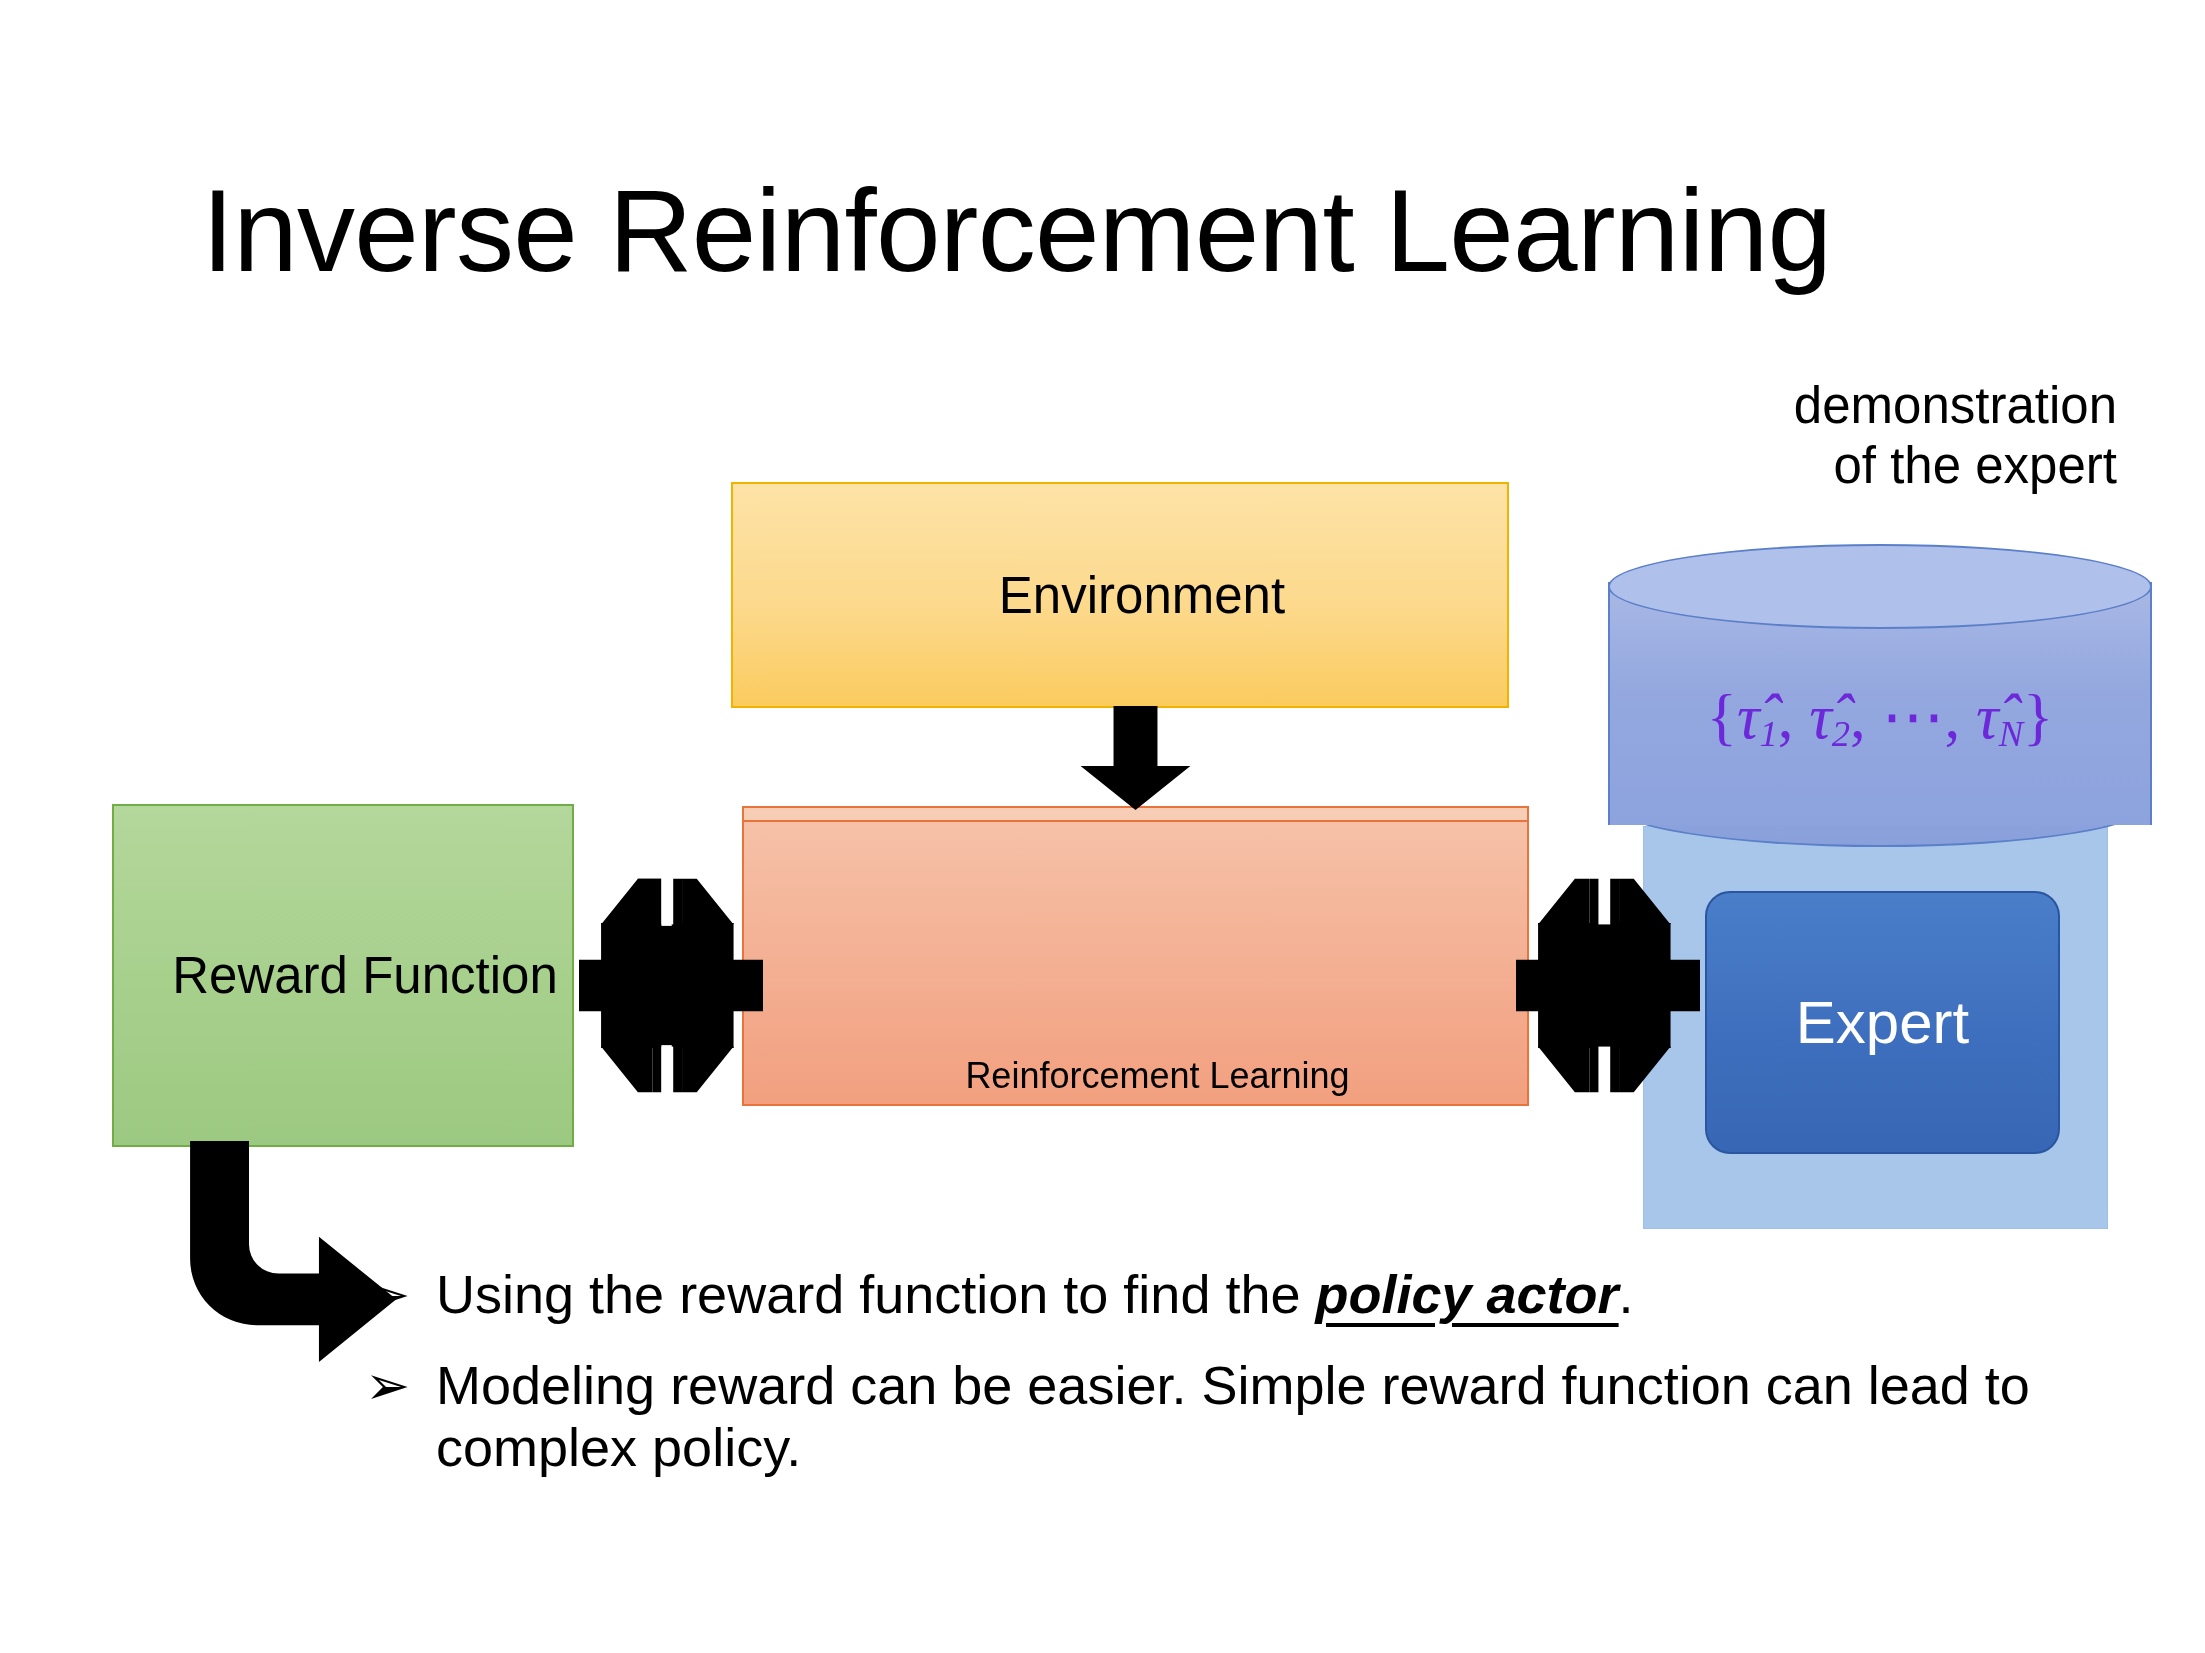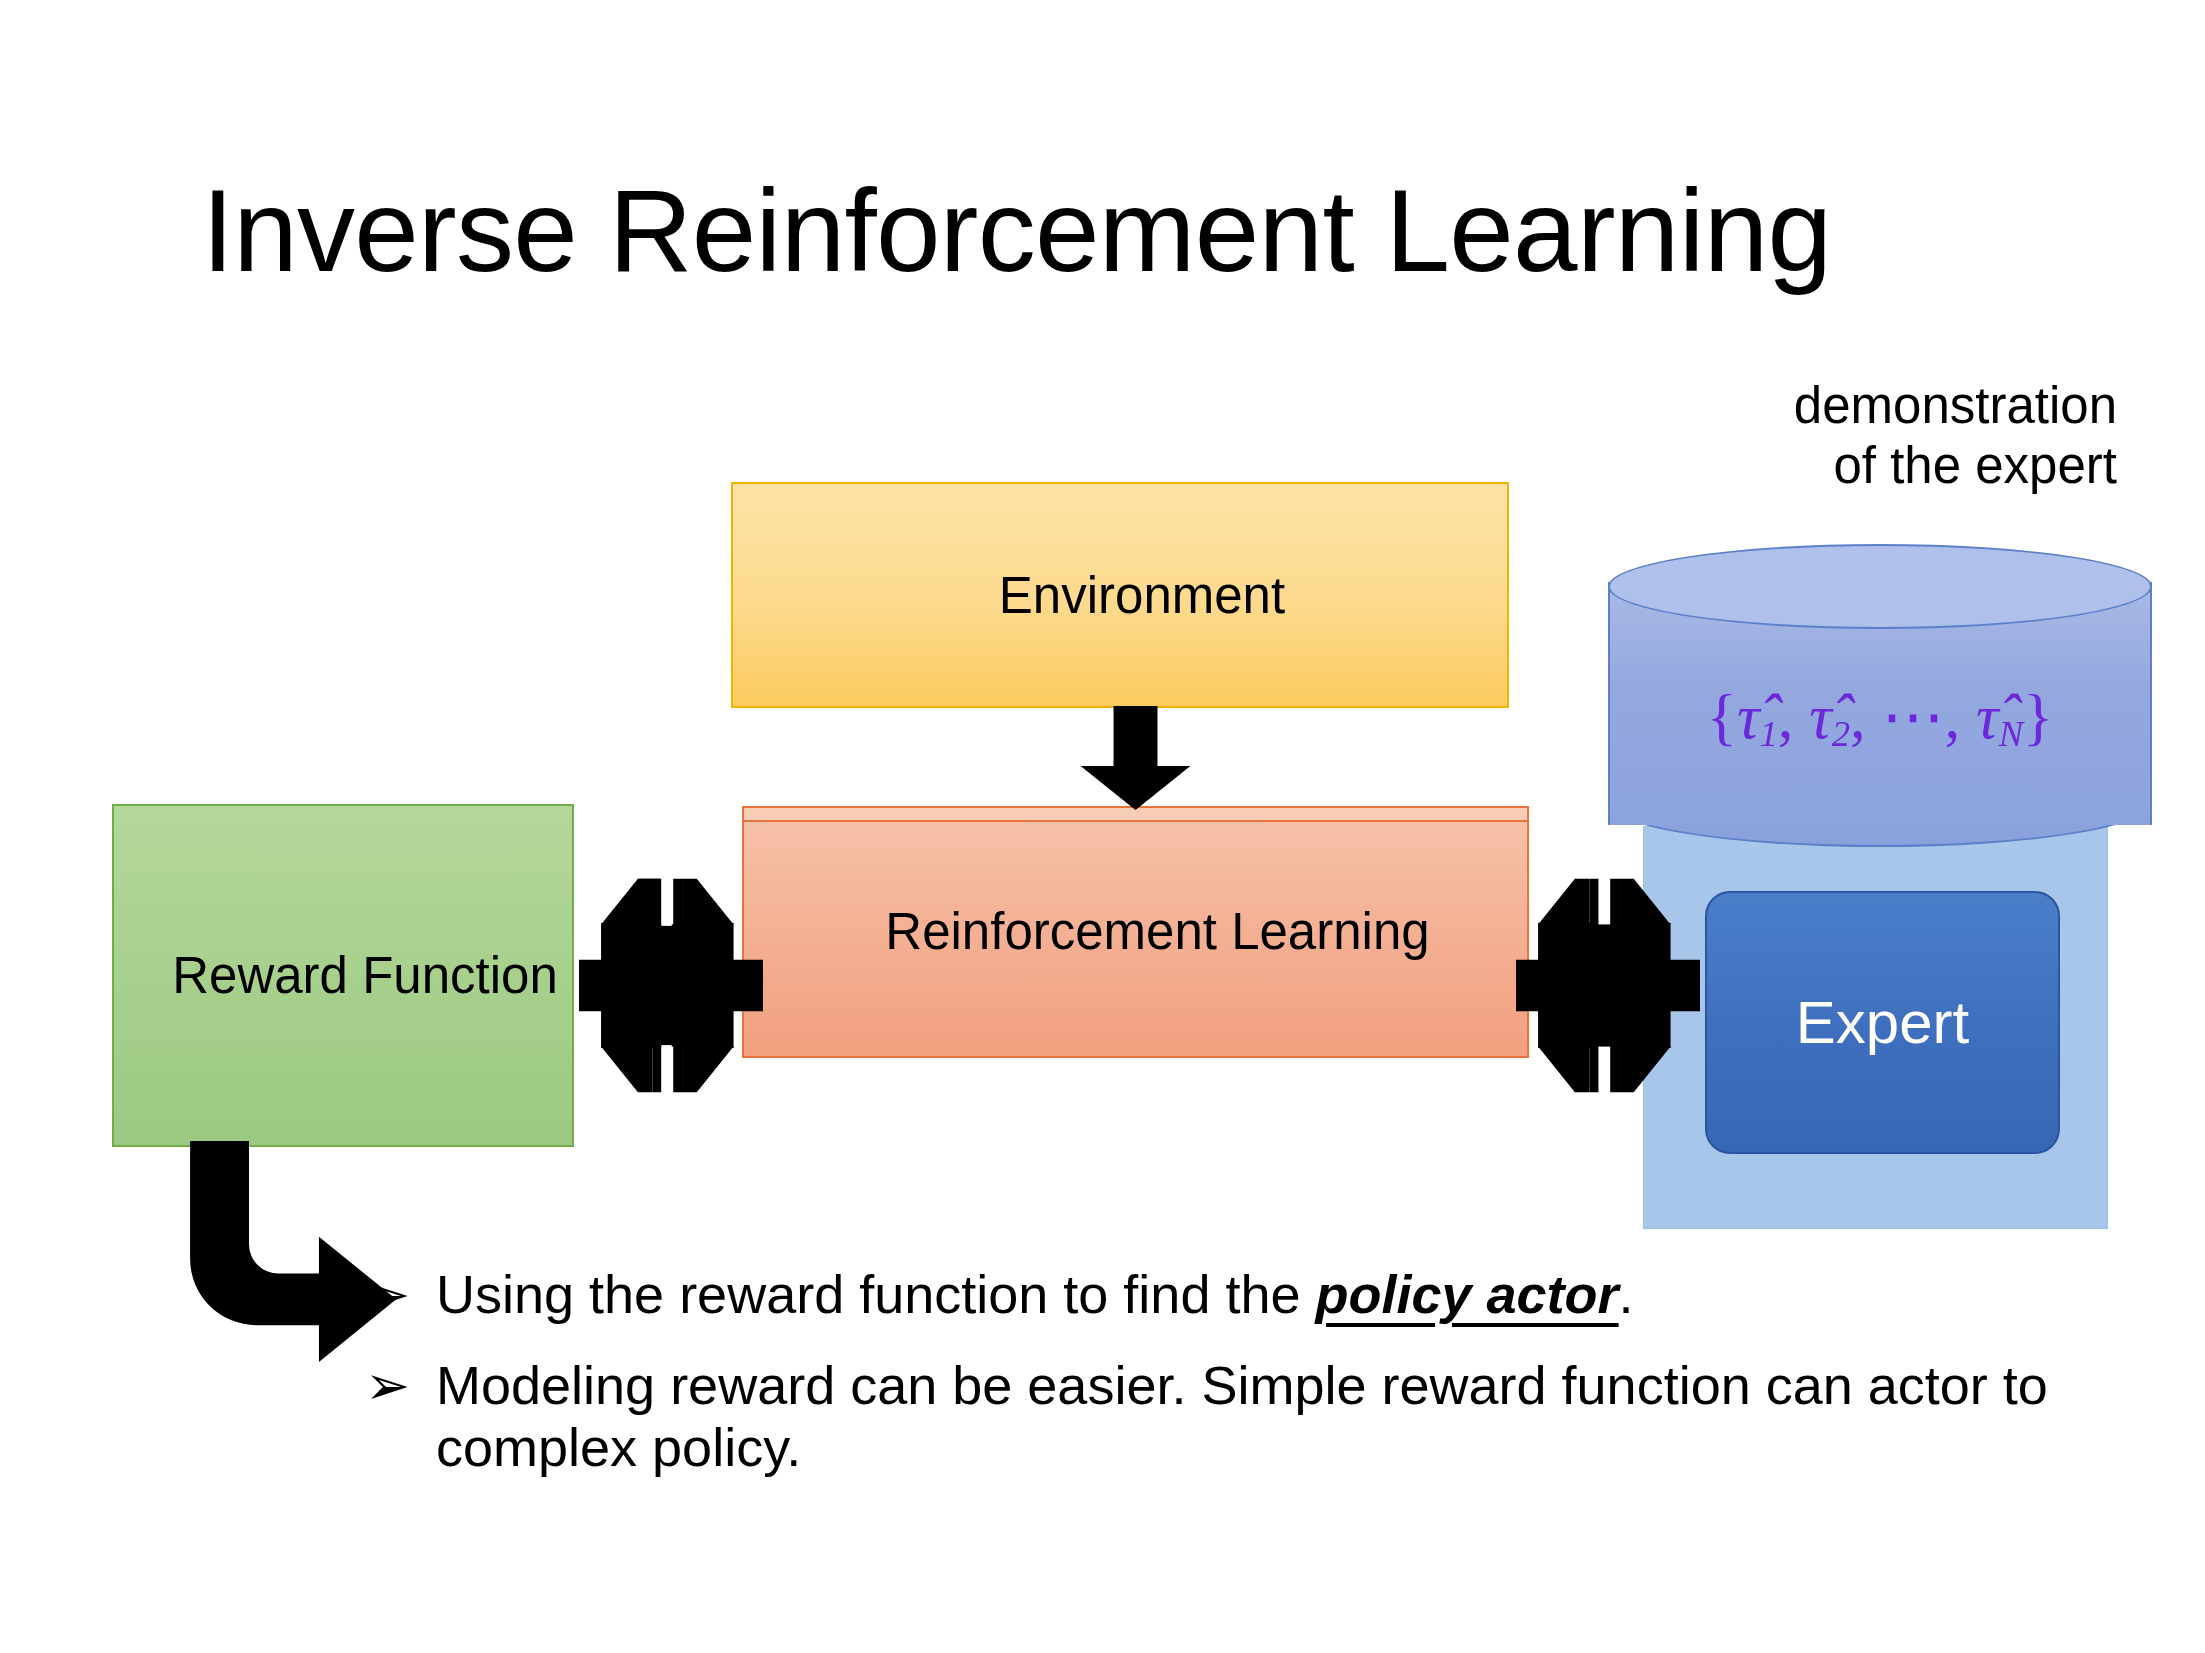--- a/index.html
+++ b/index.html
@@ -20,24 +20,24 @@
        align-items:center;justify-content:center;text-align:center;padding-left:44px;}
 
   #environment-box{
     left:731px;top:482px;width:778px;height:226px;
     background:linear-gradient(180deg,#FDE3A7 0%,#FCD98C 55%,#FBCB5E 100%);
     border:2.9px solid #F0B400;
     font-size:51px;
   }
 
   #rl-box{
-    left:742px;top:806px;width:787px;height:252px;
+    left:742px;top:806px;width:787px;height:300px;
     background:linear-gradient(180deg,#F6C3AA 0%,#F4B296 45%,#F2A07F 100%);
     border:2.2px solid #E8743B;
-    font-size:51px;line-height:1.55;
+    font-size:36px;line-height:1.55;align-items:flex-end;
   }
   #rl-box .stripe{
     position:absolute;left:0;right:0;top:0;height:11.8px;
     background:#F8CDB6;border-bottom:2.2px solid #E8743B;
   }
 
   #reward-box{
     left:112px;top:804px;width:462px;height:343px;
     background:linear-gradient(180deg,#B4D79B 0%,#A8D08D 50%,#9CC981 100%);
     border:2.9px solid #70AD47;
@@ -197,19 +197,19 @@
 
   <div id="bullet-list">
 
     <div class="bullet-row">
       <span class="bullet-marker">➢</span>
       <span class="bullet-text"><span>Using the reward function to find the </span><span class="emph">policy actor</span><span>.</span></span>
     </div>
 
     <div class="bullet-row">
       <span class="bullet-marker">➢</span>
-      <span class="bullet-text">Modeling reward can be easier. Simple reward function can actor to complex policy.</span>
+      <span class="bullet-text">Modeling reward can be easier. Simple reward function can lead to complex policy.</span>
     </div>
 
   </div>
 
 </div>
 
 
 </body></html>

